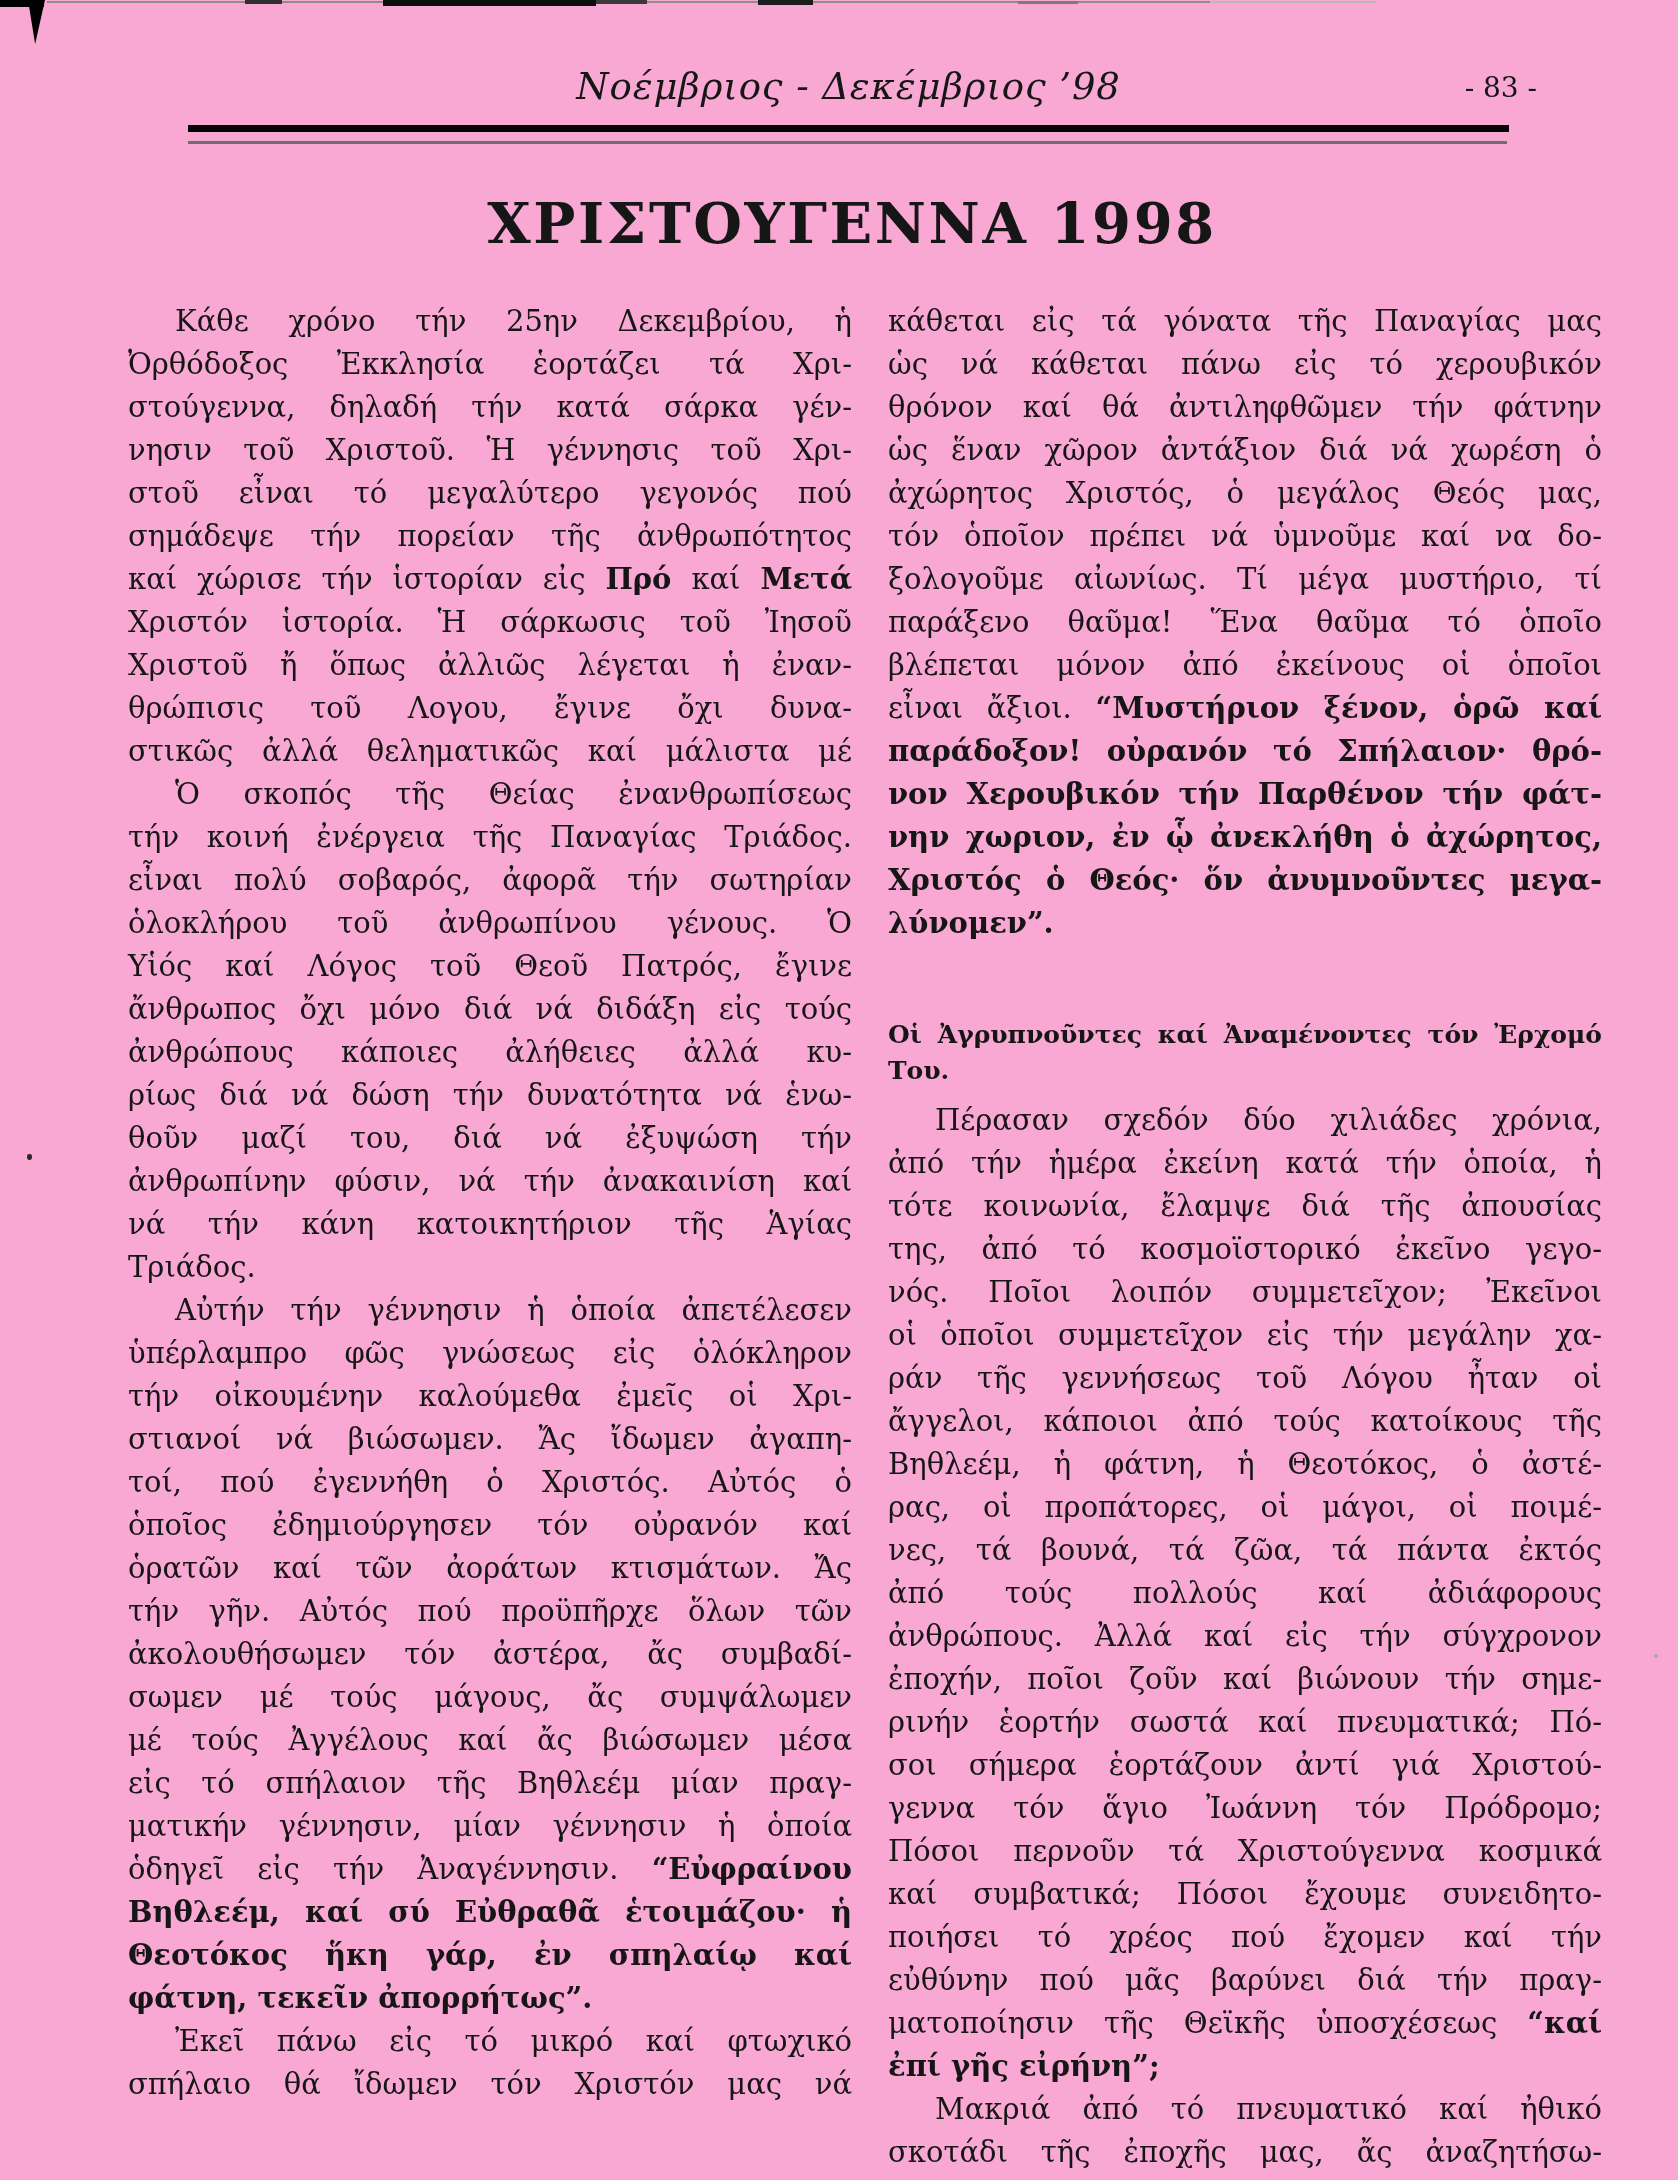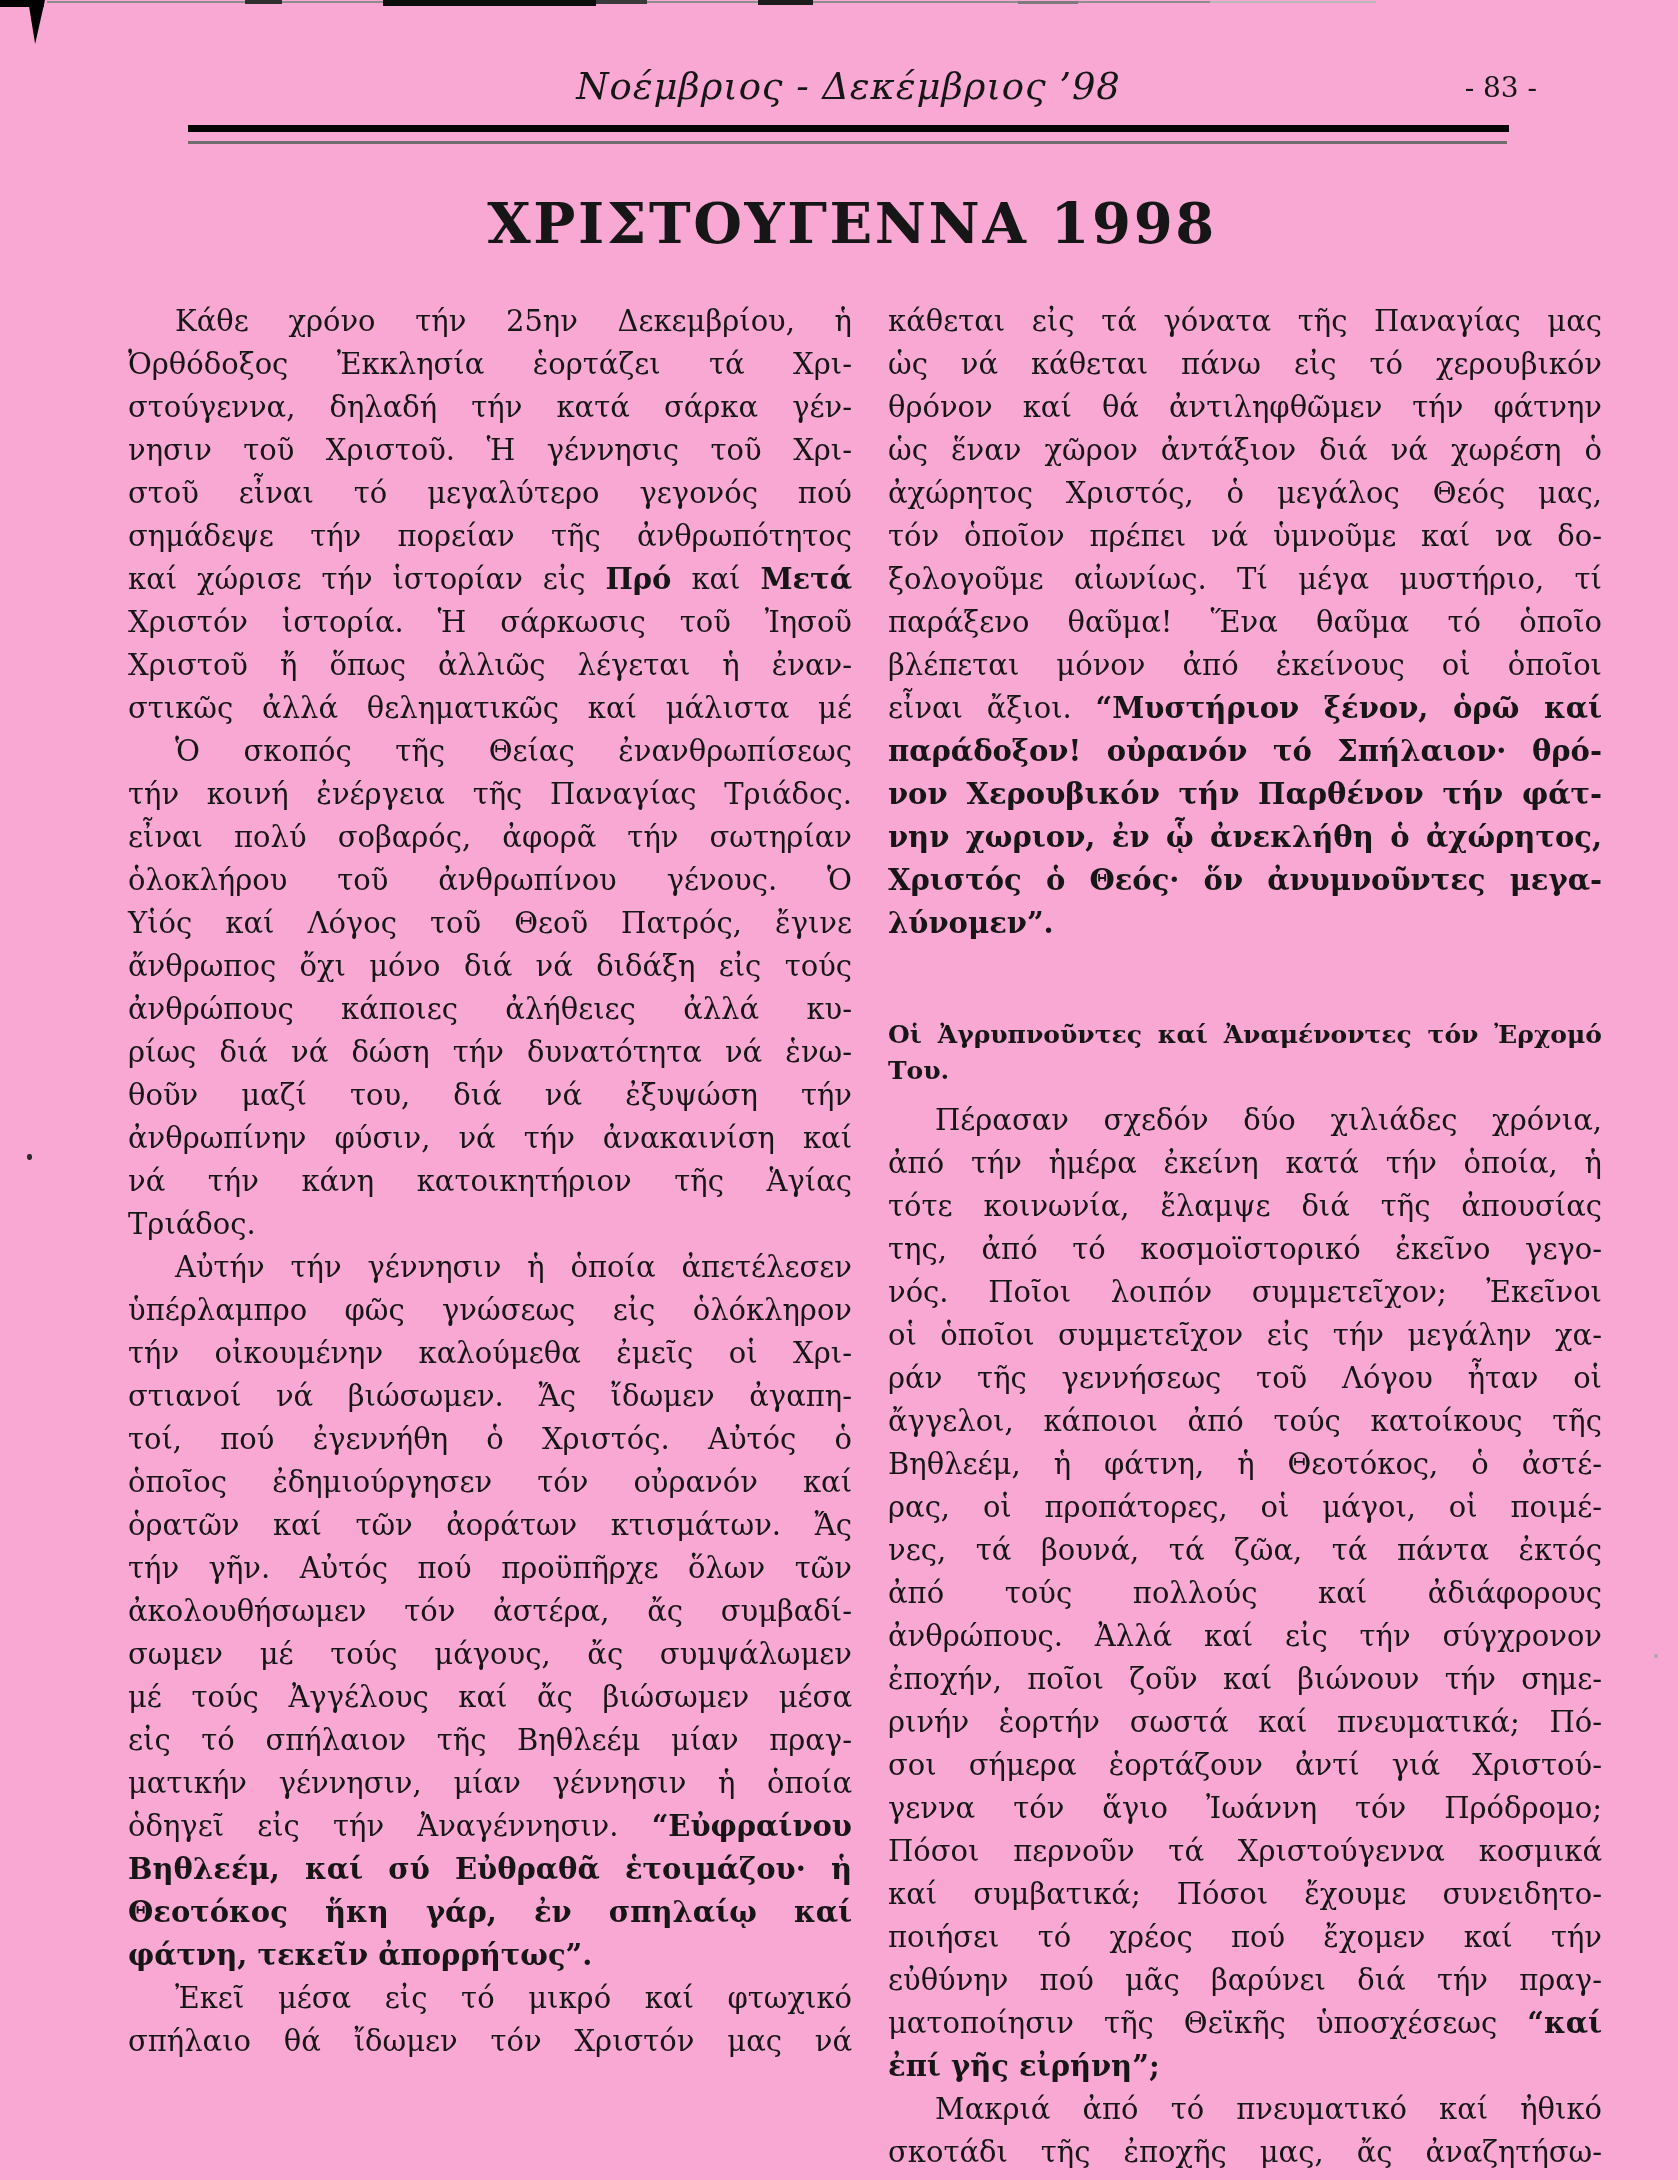--- a/index.html
+++ b/index.html
@@ -87,20 +87,21 @@
     <div>
         <div class="line ind"><span class="">Κάθε χρόνο τήν 25ην Δεκεμβρίου, ἡ</span></div>
         <div class="line"><span class="">Ὀρθόδοξος Ἐκκλησία ἑορτάζει τά Χρι-</span></div>
         <div class="line"><span class="">στούγεννα, δηλαδή τήν κατά σάρκα γέν-</span></div>
         <div class="line"><span class="">νησιν τοῦ Χριστοῦ. Ἡ γέννησις τοῦ Χρι-</span></div>
         <div class="line"><span class="">στοῦ εἶναι τό μεγαλύτερο γεγονός πού</span></div>
         <div class="line"><span class="">σημάδεψε τήν πορείαν τῆς ἀνθρωπότητος</span></div>
         <div class="line"><span class="">καί χώρισε τήν ἱστορίαν εἰς </span><span class="b">Πρό</span><span class=""> καί </span><span class="b">Μετά</span></div>
         <div class="line"><span class="">Χριστόν ἱστορία. Ἡ σάρκωσις τοῦ Ἰησοῦ</span></div>
         <div class="line"><span class="">Χριστοῦ ἤ ὅπως ἀλλιῶς λέγεται ἡ ἐναν-</span></div>
+        <div class="line"><span class="">θρώπισις τοῦ Λογου, ἔγινε ὄχι δυνα-</span></div>
         <div class="line"><span class="">στικῶς ἀλλά θεληματικῶς καί μάλιστα μέ</span></div>
         <div class="line ind"><span class="">Ὁ σκοπός τῆς Θείας ἐνανθρωπίσεως</span></div>
         <div class="line"><span class="">τήν κοινή ἐνέργεια τῆς Παναγίας Τριάδος.</span></div>
         <div class="line"><span class="">εἶναι πολύ σοβαρός, ἀφορᾶ τήν σωτηρίαν</span></div>
         <div class="line"><span class="">ὁλοκλήρου τοῦ ἀνθρωπίνου γένους. Ὁ</span></div>
         <div class="line"><span class="">Υἱός καί Λόγος τοῦ Θεοῦ Πατρός, ἔγινε</span></div>
         <div class="line"><span class="">ἄνθρωπος ὄχι μόνο διά νά διδάξη εἰς τούς</span></div>
         <div class="line"><span class="">ἀνθρώπους κάποιες ἀλήθειες ἀλλά κυ-</span></div>
         <div class="line"><span class="">ρίως διά νά δώση τήν δυνατότητα νά ἑνω-</span></div>
         <div class="line"><span class="">θοῦν μαζί του, διά νά ἐξυψώση τήν</span></div>
@@ -117,21 +118,21 @@
         <div class="line"><span class="">τήν γῆν. Αὐτός πού προϋπῆρχε ὅλων τῶν</span></div>
         <div class="line"><span class="">ἀκολουθήσωμεν τόν ἀστέρα, ἄς συμβαδί-</span></div>
         <div class="line"><span class="">σωμεν μέ τούς μάγους, ἄς συμψάλωμεν</span></div>
         <div class="line"><span class="">μέ τούς Ἀγγέλους καί ἄς βιώσωμεν μέσα</span></div>
         <div class="line"><span class="">εἰς τό σπήλαιον τῆς Βηθλεέμ μίαν πραγ-</span></div>
         <div class="line"><span class="">ματικήν γέννησιν, μίαν γέννησιν ἡ ὁποία</span></div>
         <div class="line"><span class="">ὁδηγεῖ εἰς τήν Ἀναγέννησιν. </span><span class="bi">“Εὐφραίνου</span></div>
         <div class="line"><span class="bi">Βηθλεέμ, καί σύ Εὐθραθᾶ ἑτοιμάζου· ἡ</span></div>
         <div class="line"><span class="bi">Θεοτόκος ἥκη γάρ, ἐν σπηλαίῳ καί</span></div>
         <div class="line noj"><span class="bi">φάτνη, τεκεῖν ἀπορρήτως”.</span></div>
-        <div class="line ind"><span class="">Ἐκεῖ μέσα εἰς τό μικρό καί φτωχικό</span></div>
+        <div class="line ind"><span class="">Ἐκεῖ πάνω εἰς τό μικρό καί φτωχικό</span></div>
         <div class="line"><span class="">σπήλαιο θά ἴδωμεν τόν Χριστόν μας νά</span></div>
       </div>
   </div>
 
   <div class="col col-right">
     <div>
         <div class="line"><span class="">κάθεται εἰς τά γόνατα τῆς Παναγίας μας</span></div>
         <div class="line"><span class="">ὡς νά κάθεται πάνω εἰς τό χερουβικόν</span></div>
         <div class="line"><span class="">θρόνον καί θά ἀντιληφθῶμεν τήν φάτνην</span></div>
         <div class="line"><span class="">ὡς ἕναν χῶρον ἀντάξιον διά νά χωρέση ὁ</span></div>

